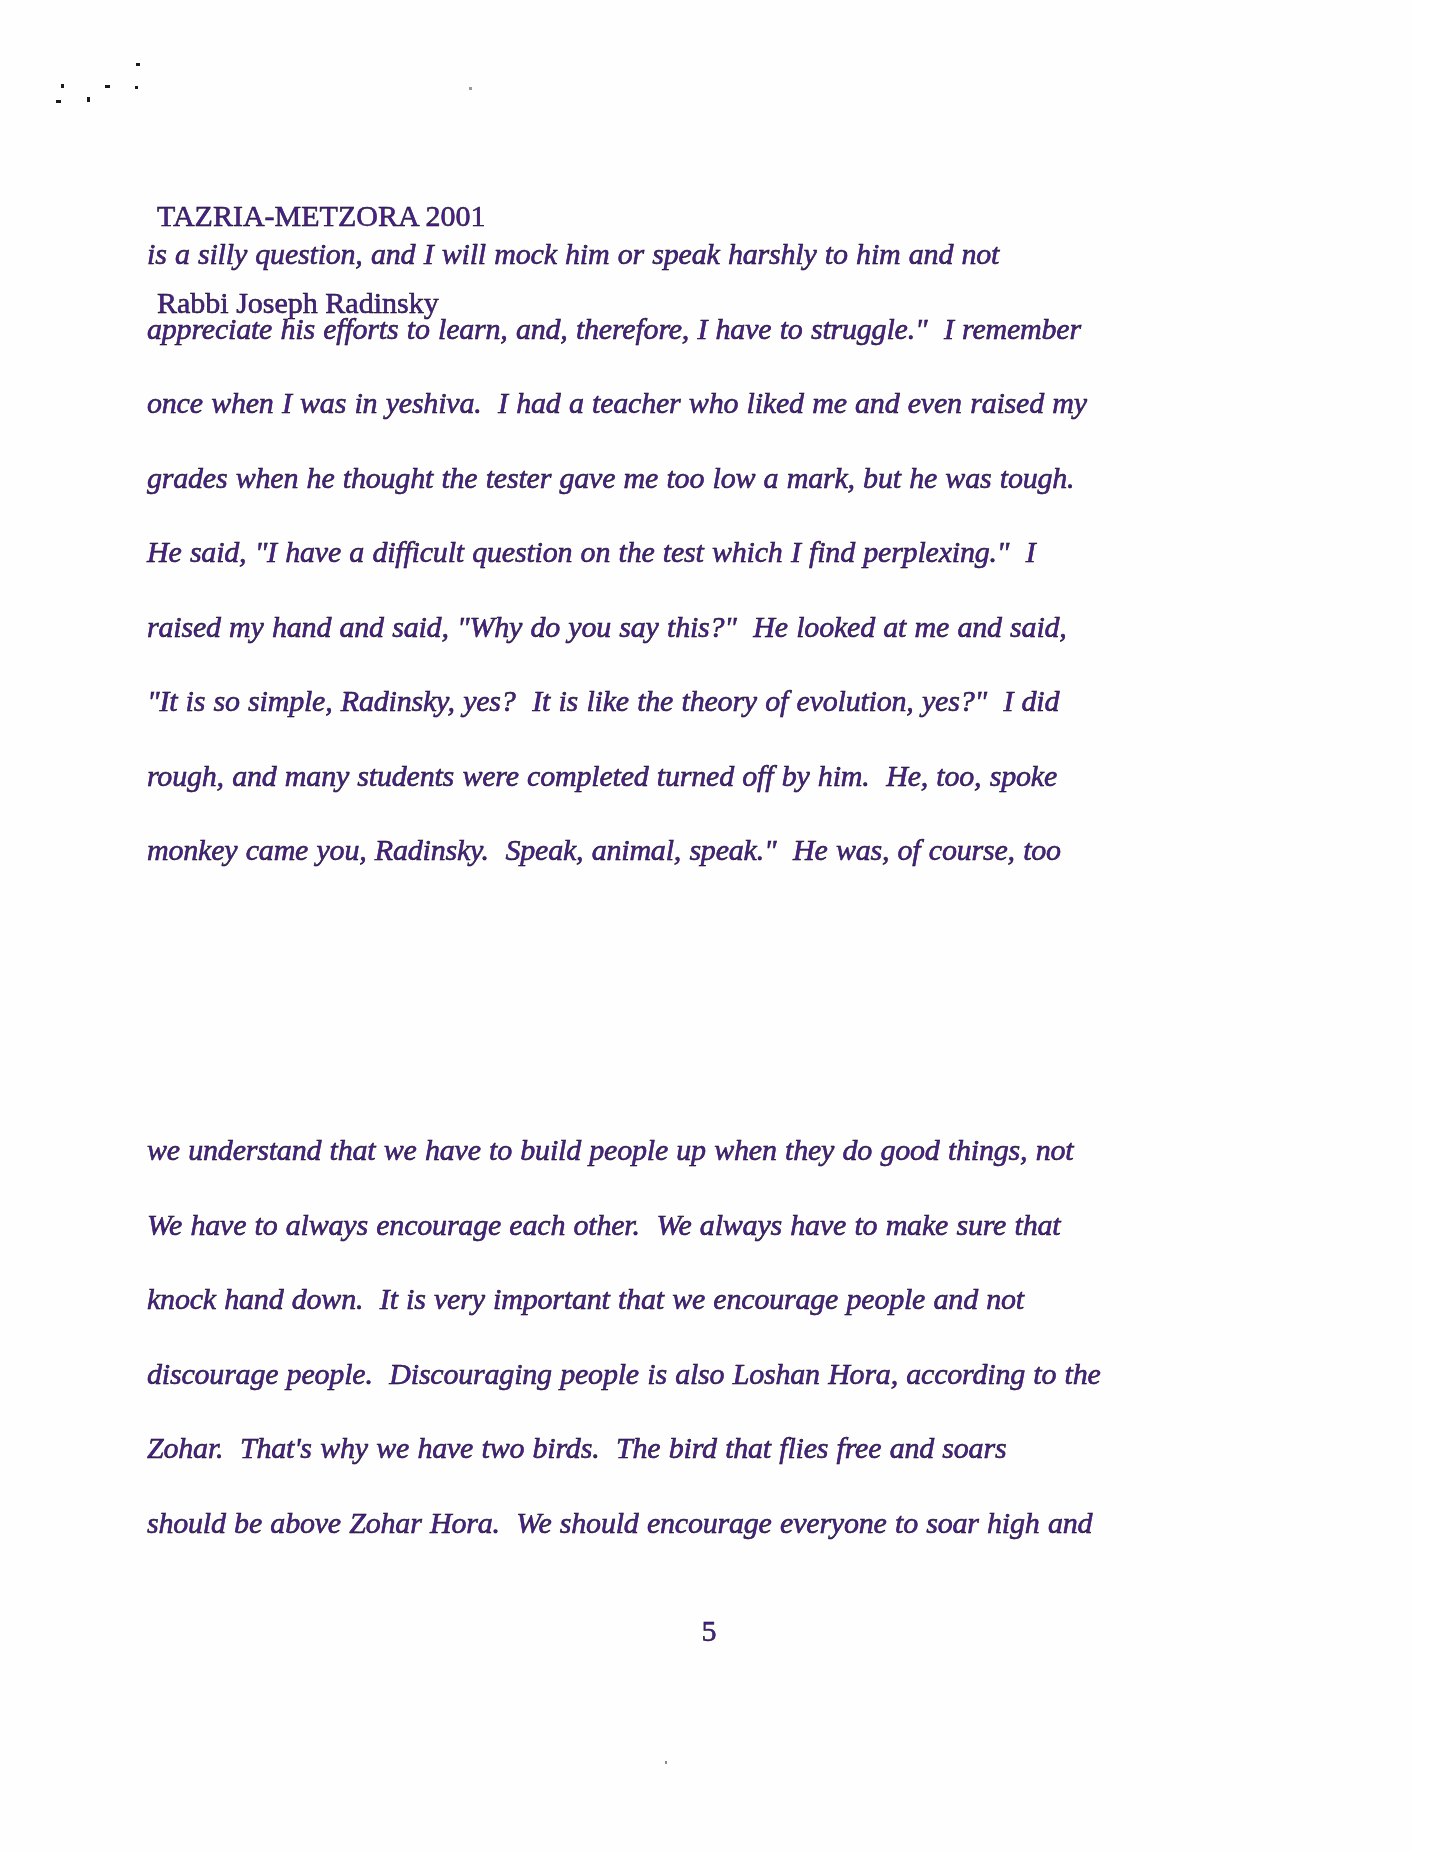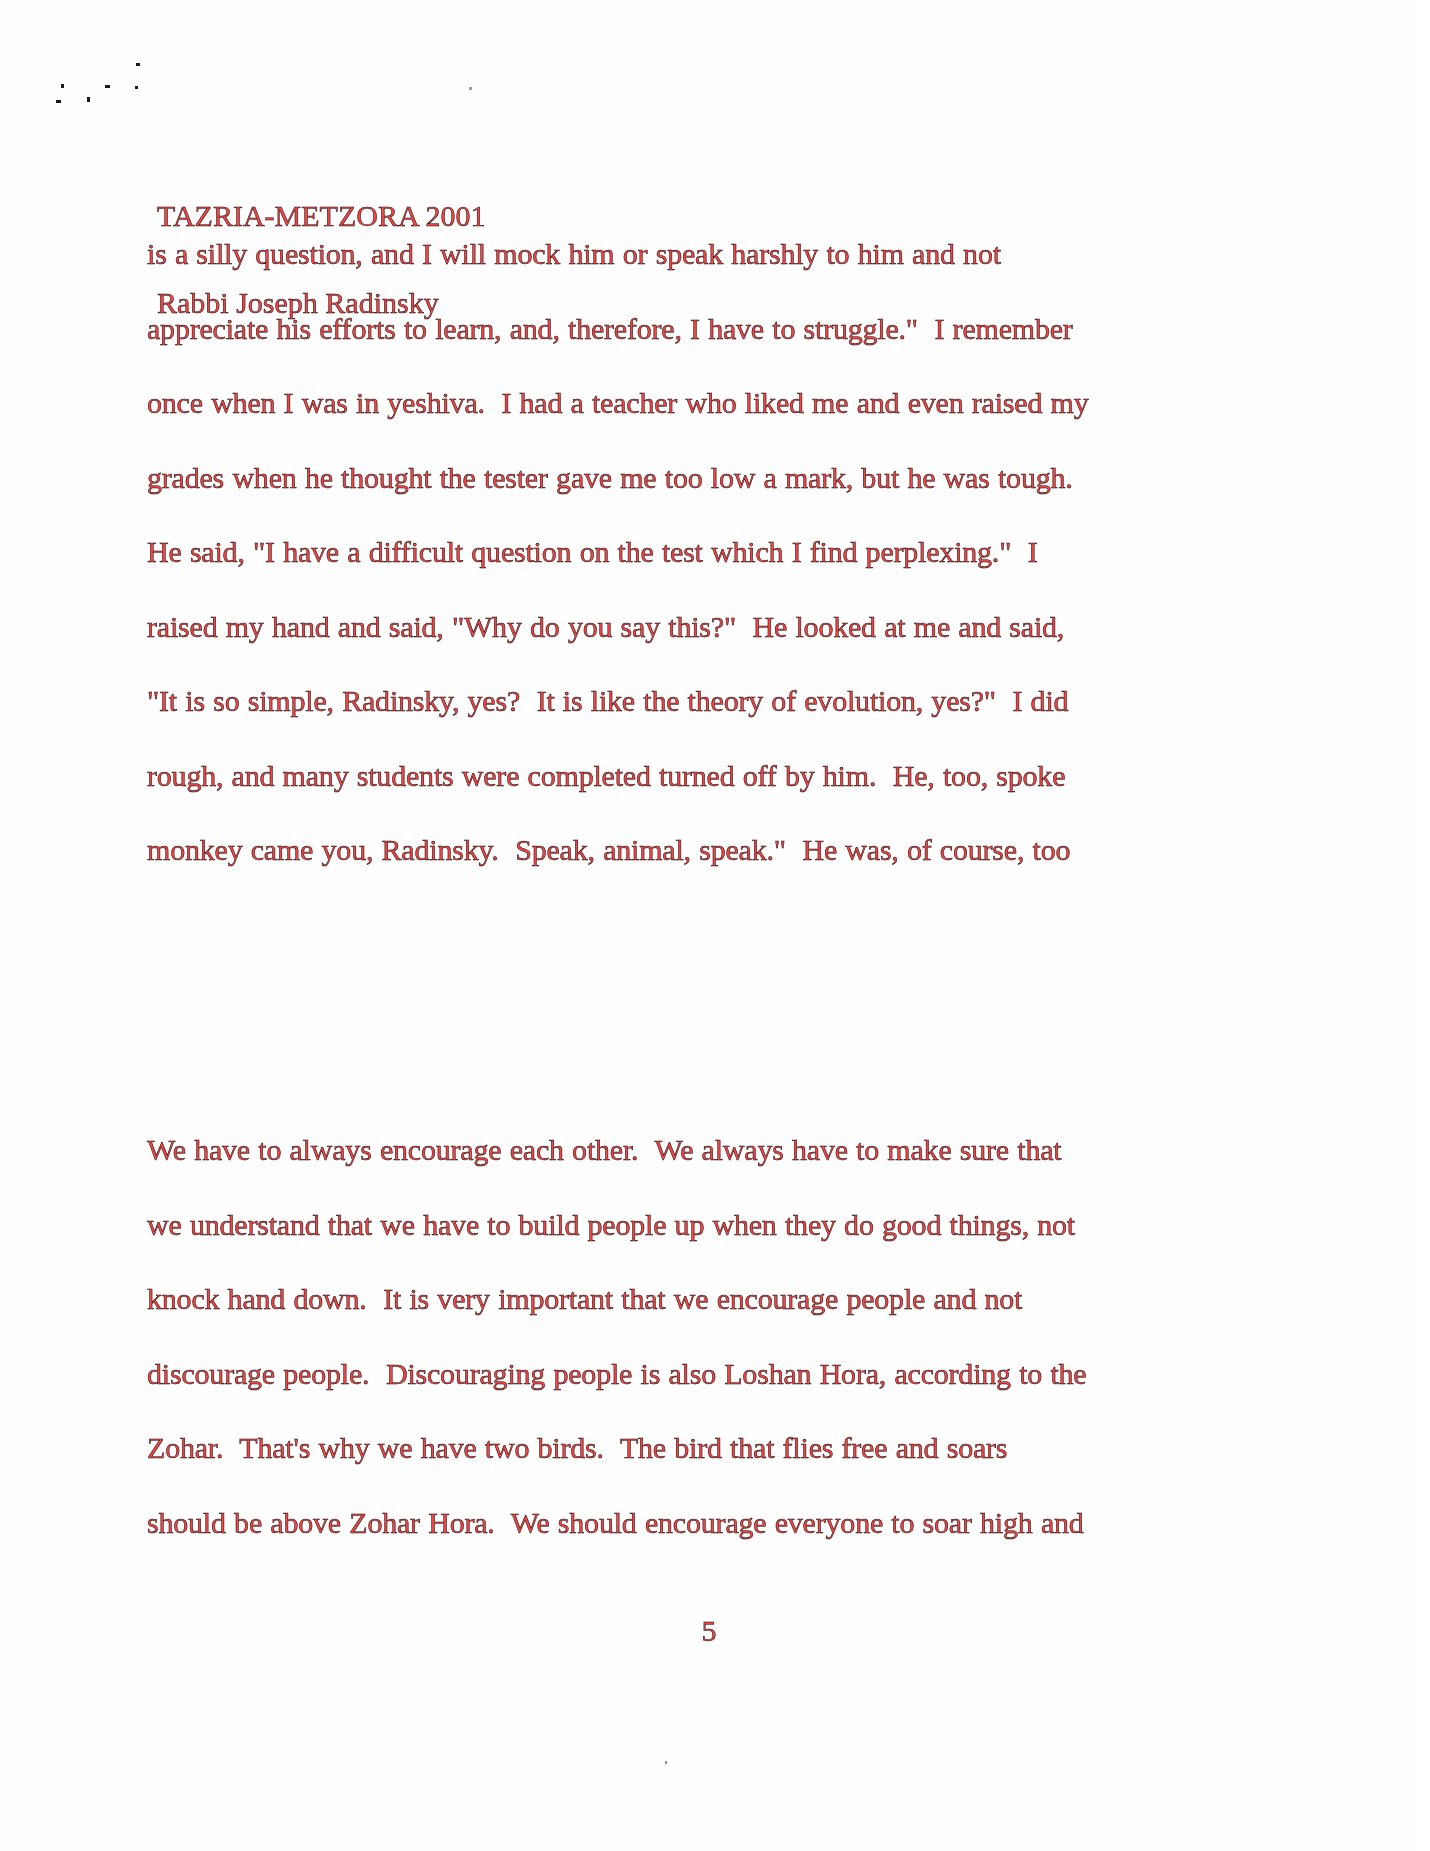--- a/index.html
+++ b/index.html
@@ -7,38 +7,39 @@
     padding: 0;
     background: #ffffff;
   }
   .page {
     position: relative;
     width: 1412px;
     height: 1851px;
     background: #fefefe;
     overflow: hidden;
     font-family: "Liberation Serif", "DejaVu Serif", serif;
-    color: #ef4444;
+    color: #4c1d95;
     -webkit-text-stroke: 0.5px #0b0b0b;
   }
   .doc-header {
     position: absolute;
     left: 157px;
     top: 143px;
     font-size: 30px;
     line-height: 29px;
     white-space: pre;
   }
   .para {
     position: absolute;
     left: 147px;
     font-size: 30px;
     line-height: 74.5px;
     letter-spacing: -0.2px;
     word-spacing: 1px;
+    font-style: italic;
   }
   .para .line {
     white-space: pre;
   }
   .para-1 { top: 217px; }
   .para-2 { top: 1113px; }
   .page-number {
     position: absolute;
     left: 147px;
     width: 1124px;
@@ -86,22 +87,22 @@
       <div class="line">once when I was in yeshiva.  I had a teacher who liked me and even raised my</div>
       <div class="line">grades when he thought the tester gave me too low a mark, but he was tough.</div>
       <div class="line">He said, "I have a difficult question on the test which I find perplexing."  I</div>
       <div class="line">raised my hand and said, "Why do you say this?"  He looked at me and said,</div>
       <div class="line">"It is so simple, Radinsky, yes?  It is like the theory of evolution, yes?"  I did</div>
       <div class="line">rough, and many students were completed turned off by him.  He, too, spoke</div>
       <div class="line">monkey came you, Radinsky.  Speak, animal, speak."  He was, of course, too</div>
     </div>
 
   <div class="para para-2">
+      <div class="line">we understand that we have to build people up when they do good things, not</div>
       <div class="line">We have to always encourage each other.  We always have to make sure that</div>
-      <div class="line">we understand that we have to build people up when they do good things, not</div>
       <div class="line">knock hand down.  It is very important that we encourage people and not</div>
       <div class="line">discourage people.  Discouraging people is also Loshan Hora, according to the</div>
       <div class="line">Zohar.  That's why we have two birds.  The bird that flies free and soars</div>
       <div class="line">should be above Zohar Hora.  We should encourage everyone to soar high and</div>
     </div>
 
   <div class="page-number">5</div>
 
 </div>
 

